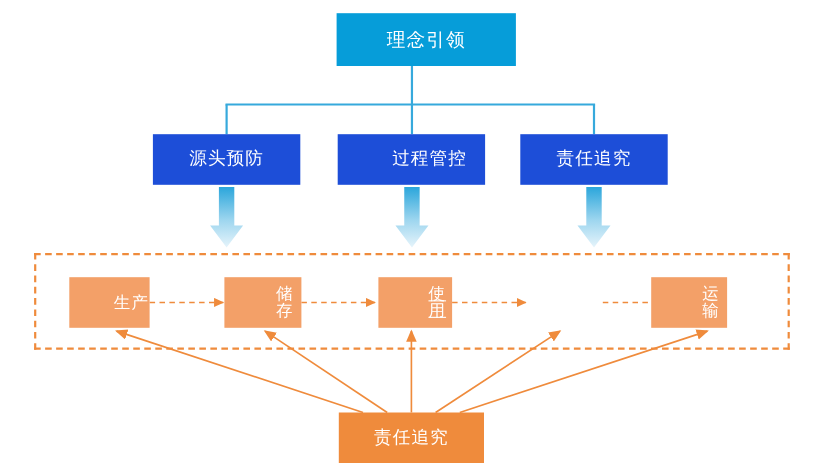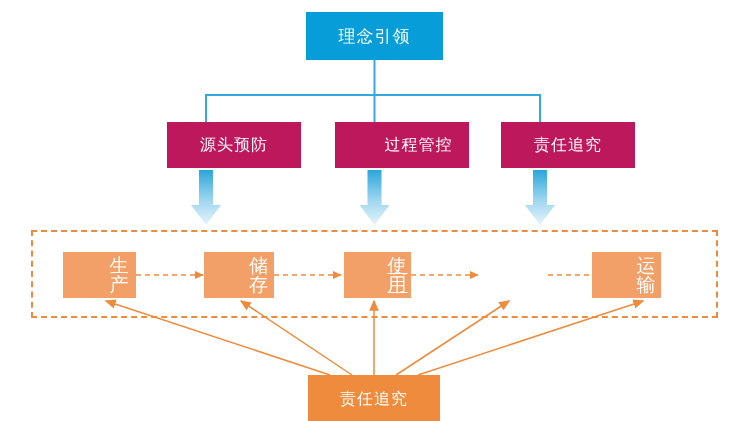--- a/index.html
+++ b/index.html
@@ -27,27 +27,26 @@
     box-sizing: border-box;
     text-align: center;
     line-height: 1;
     z-index: 3;
   }
   .node-vision {
     background: #069dd9;
     font-size: 17px;
   }
   .node-pillar {
-    background: #be185d;
+    background: #1d4ed8;
     font-size: 16px;
-    margin-left: 28px;
   }
   .node-stage {
     background: #f3a068;
-    font-size: 19px;
+    font-size: 15px;
     padding-left: 40px;
   }
   .node-accountability {
     background: #ef8b3c;
     font-size: 16px;
   }
   .dashed-container {
     position: absolute;
     border: 2px dashed #ef8b3c;
     box-sizing: border-box;
@@ -112,21 +111,21 @@
 
     <g stroke="#ef8b3c" stroke-width="1.5" fill="none">
       <line x1="330" y1="375" x2="106" y2="301" marker-end="url(#solidArrow)"></line>
       <line x1="352" y1="375" x2="241" y2="301" marker-end="url(#solidArrow)"></line>
       <line x1="374" y1="375" x2="374" y2="301" marker-end="url(#solidArrow)"></line>
       <line x1="396" y1="375" x2="509" y2="301" marker-end="url(#solidArrow)"></line>
       <line x1="418" y1="375" x2="643" y2="301" marker-end="url(#solidArrow)"></line>
     </g>
   </svg>
 
-  <div class="node node-vision" style="left:306px; top:12px; width:137px; height:48px;">理念引领</div>
+  <div class="node node-vision" style="left:306px; top:12px; width:163px; height:48px;">理念引领</div>
 
   <div class="node node-pillar" style="left:139px; top:122px; width:134px; height:46px;">源头预防</div>
   <div class="node node-pillar" style="left:307px; top:122px; width:134px; height:46px;padding-left:33px;">过程管控</div>
   <div class="node node-pillar" style="left:473px; top:122px; width:134px; height:46px;">责任追究</div>
 
   <div class="node node-stage" style="left:63px; top:252px; width:73px; height:46px;">生产</div>
   <div class="node node-stage" style="left:204px; top:252px; width:70px; height:46px;">储存</div>
   <div class="node node-stage" style="left:344px; top:252px; width:67px; height:46px;text-decoration:underline;">使用</div>
   <div class="node node-stage" style="left:592px; top:252px; width:69px; height:46px;">运输</div>
 

